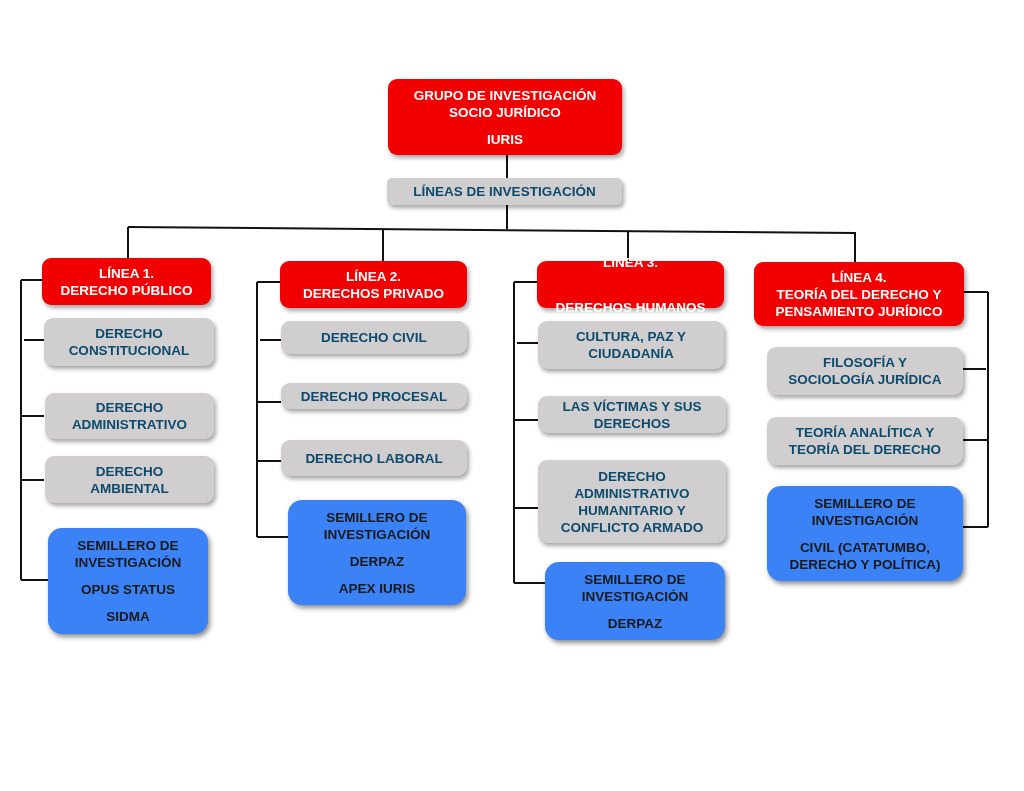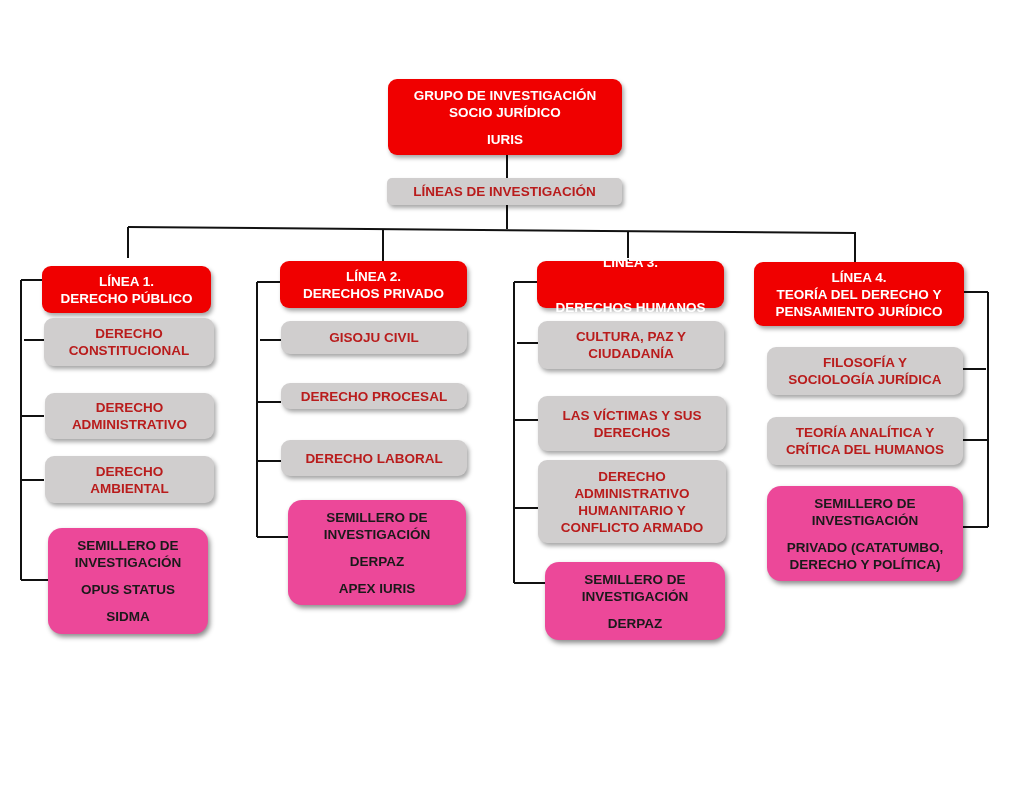--- a/index.html
+++ b/index.html
@@ -3,22 +3,22 @@
 <meta charset="utf-8">
 <style>
   html, body { margin: 0; padding: 0; background: #ffffff; }
   body { width: 1024px; height: 791px; position: relative; overflow: hidden;
          font-family: "Liberation Sans", sans-serif; }
   .box { position: absolute; box-sizing: border-box; display: flex; flex-direction: column;
          align-items: center; justify-content: center; text-align: center;
          font-weight: bold; font-size: 13.5px; line-height: 17px; border-radius: 9px;
          padding: 2px 6px; }
   .red  { background: #f00000; color: #ffffff; box-shadow: 2px 3px 4px rgba(0,0,0,0.35); }
-  .gray { background: #d0cece; color: #b91c1c; box-shadow: 2px 3px 4px rgba(0,0,0,0.35); }
-  .white { background: #ec4899; color: #1a1a1a; box-shadow: 2px 3px 5px rgba(0,0,0,0.45); border-radius: 14px; }
+  .gray { background: #d0cece; color: #0c4a6e; box-shadow: 2px 3px 4px rgba(0,0,0,0.35); }
+  .white { background: #3b82f6; color: #1a1a1a; box-shadow: 2px 3px 5px rgba(0,0,0,0.45); border-radius: 14px; }
   .line { display: block; }
   .gap { height: 10px; }
   svg.connectors { position: absolute; left: 0; top: 0; }
   svg.connectors line { stroke: #111111; stroke-width: 2; }
 </style>
 </head>
 <body>
 
 <svg class="connectors" width="1024" height="791">
   <line x1="507" y1="155" x2="507" y2="178"></line>
@@ -61,21 +61,21 @@
   <span class="line">GRUPO DE INVESTIGACIÓN</span>
   <span class="line">SOCIO JURÍDICO</span>
   <span class="gap"></span>
   <span class="line">IURIS</span>
 </div>
 
 <div class="box gray" style="left:387px; top:178px; width:235px; height:27px; border-radius:5px;">
   <span class="line">LÍNEAS DE INVESTIGACIÓN</span>
 </div>
 
-<div class="box red" style="left:42px; top:258px; width:169px; height:47px;margin-top:8px;">
+<div class="box red" style="left:42px; top:258px; width:169px; height:47px;">
   <span class="line">LÍNEA 1.</span>
   <span class="line">DERECHO PÚBLICO</span>
 </div>
 <div class="box gray" style="left:44px; top:318px; width:170px; height:48px;">
   <span class="line">DERECHO</span>
   <span class="line">CONSTITUCIONAL</span>
 </div>
 <div class="box gray" style="left:45px; top:393px; width:169px; height:46px;">
   <span class="line">DERECHO</span>
   <span class="line">ADMINISTRATIVO</span>
@@ -91,21 +91,21 @@
   <span class="line">OPUS STATUS</span>
   <span class="gap"></span>
   <span class="line">SIDMA</span>
 </div>
 
 <div class="box red" style="left:280px; top:261px; width:187px; height:47px;">
   <span class="line">LÍNEA 2.</span>
   <span class="line">DERECHOS PRIVADO</span>
 </div>
 <div class="box gray" style="left:281px; top:321px; width:186px; height:33px;">
-  <span class="line">GISOJU CIVIL</span>
+  <span class="line">DERECHO CIVIL</span>
 </div>
 <div class="box gray" style="left:281px; top:383px; width:186px; height:26px;">
   <span class="line">DERECHO PROCESAL</span>
 </div>
 <div class="box gray" style="left:281px; top:440px; width:186px; height:36px;">
   <span class="line">DERECHO LABORAL</span>
 </div>
 <div class="box white" style="left:288px; top:500px; width:178px; height:105px;">
   <span class="line">SEMILLERO DE</span>
   <span class="line">INVESTIGACIÓN</span>
@@ -116,21 +116,21 @@
 </div>
 
 <div class="box red" style="left:537px; top:261px; width:187px; height:47px;gap:28px;">
   <span class="line">LÍNEA 3.</span>
   <span class="line">DERECHOS HUMANOS</span>
 </div>
 <div class="box gray" style="left:538px; top:321px; width:186px; height:48px;">
   <span class="line">CULTURA, PAZ Y</span>
   <span class="line">CIUDADANÍA</span>
 </div>
-<div class="box gray" style="left:538px; top:396px; width:188px; height:55px;">
+<div class="box gray" style="left:538px; top:396px; width:188px; height:37px;">
   <span class="line">LAS VÍCTIMAS Y SUS</span>
   <span class="line">DERECHOS</span>
 </div>
 <div class="box gray" style="left:538px; top:460px; width:188px; height:83px;">
   <span class="line">DERECHO</span>
   <span class="line">ADMINISTRATIVO</span>
   <span class="line">HUMANITARIO Y</span>
   <span class="line">CONFLICTO ARMADO</span>
 </div>
 <div class="box white" style="left:545px; top:562px; width:180px; height:78px;">
@@ -144,21 +144,21 @@
   <span class="line">LÍNEA 4.</span>
   <span class="line">TEORÍA DEL DERECHO Y</span>
   <span class="line">PENSAMIENTO JURÍDICO</span>
 </div>
 <div class="box gray" style="left:767px; top:347px; width:196px; height:48px;">
   <span class="line">FILOSOFÍA Y</span>
   <span class="line">SOCIOLOGÍA JURÍDICA</span>
 </div>
 <div class="box gray" style="left:767px; top:417px; width:196px; height:48px;">
   <span class="line">TEORÍA ANALÍTICA Y</span>
-  <span class="line">CRÍTICA DEL HUMANOS</span>
+  <span class="line">TEORÍA DEL DERECHO</span>
 </div>
 <div class="box white" style="left:767px; top:486px; width:196px; height:95px;">
   <span class="line">SEMILLERO DE</span>
   <span class="line">INVESTIGACIÓN</span>
   <span class="gap"></span>
-  <span class="line">PRIVADO (CATATUMBO,</span>
+  <span class="line">CIVIL (CATATUMBO,</span>
   <span class="line">DERECHO Y POLÍTICA)</span>
 </div>
 
 </body></html>

